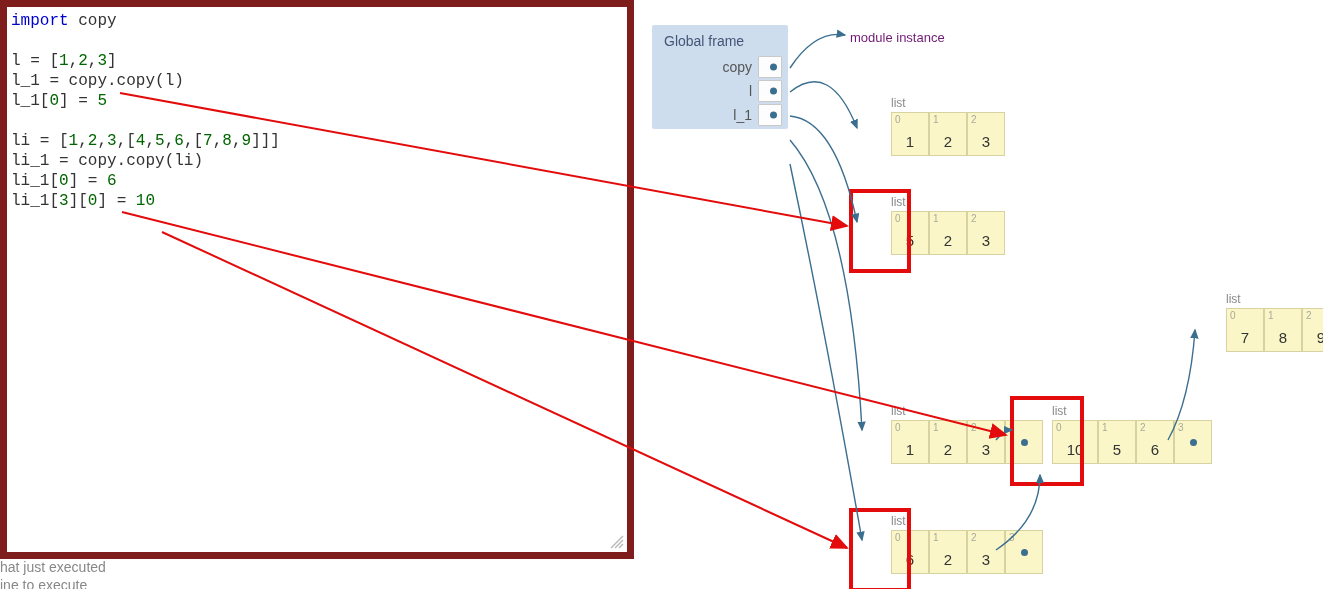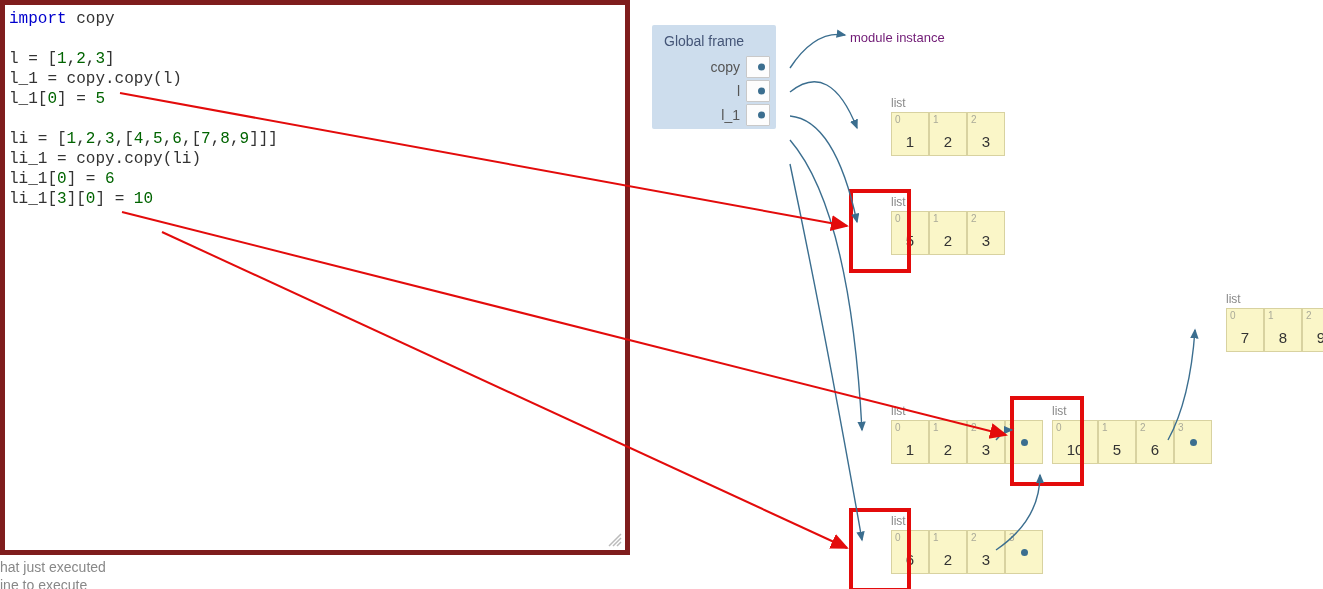--- a/index.html
+++ b/index.html
@@ -1,24 +1,24 @@
 <!DOCTYPE html>
 <html><head>
 <meta charset="utf-8">
 <style>
   html, body { margin: 0; padding: 0; background: #fff; width: 1323px; height: 589px; font-family: Verdana, Geneva, sans-serif; font-size: 13px; color: #555; }
-  .code-area { position: absolute; left: 0; top: 0; width: 620px; height: 545px; background: #fff; border: 5px solid #7f1d1d; }
+  .code-area { position: absolute; left: 0; top: 0; width: 620px; height: 545px; background: #fff; border: 7px solid #7f1d1d; }
   .code-area pre { margin: 0; padding: 4px 4px 4px 4px; font-family: "Courier New", monospace; font-size: 16px; line-height: 20px; color: #333; white-space: pre; }
   .kw { color: #0000cd; }
   .num { color: #006400; }
   .resize-grip { position: absolute; right: 2px; bottom: 2px; width: 16px; height: 16px; }
   .status { position: absolute; left: 0; top: 558px; font-size: 14px; color: #888; line-height: 18px; }
 
   
-  .gframe { position: absolute; left: 652px; top: 25px; width: 124px; background: #cddded; padding: 6px 0 2px 0; border-radius: 2px; }
+  .gframe { position: absolute; left: 652px; top: 25px; width: 136px; background: #cddded; padding: 6px 0 2px 0; border-radius: 2px; }
   .gframe .title { color: #457; font-family: Verdana, Geneva, sans-serif; font-size: 14px; padding: 2px 8px 6px 12px; }
   .var-row { display: flex; justify-content: flex-end; align-items: center; height: 24px; padding-right: 6px; }
   .var-row .name { color: #555; font-family: Verdana, Geneva, sans-serif; font-size: 14px; margin-right: 6px; }
   .var-row .box { width: 22px; height: 20px; background: #fdfdfd; border: 1px solid #c9c9c9; border-radius: 1px; position: relative; }
   .var-row .box::after { content: ""; position: absolute; right: 4px; top: 50%; width: 7px; height: 7px; background: #3b6e8f; border-radius: 50%; transform: translateY(-50%); }
 
   
   .list-wrap { position: absolute; margin-left: 30px; }
   .list-label { position: absolute; left: 0; top: -16px; font-size: 12px; color: #888; }
   .cells { display: flex; }

